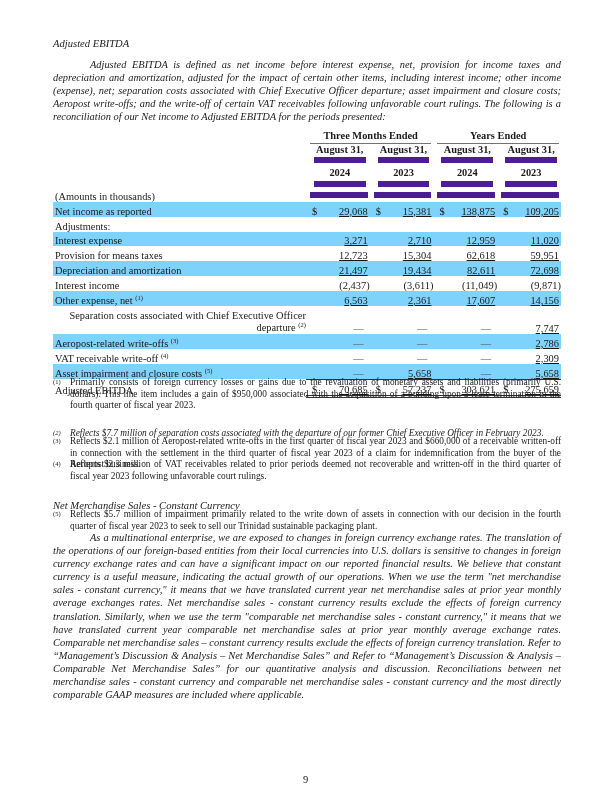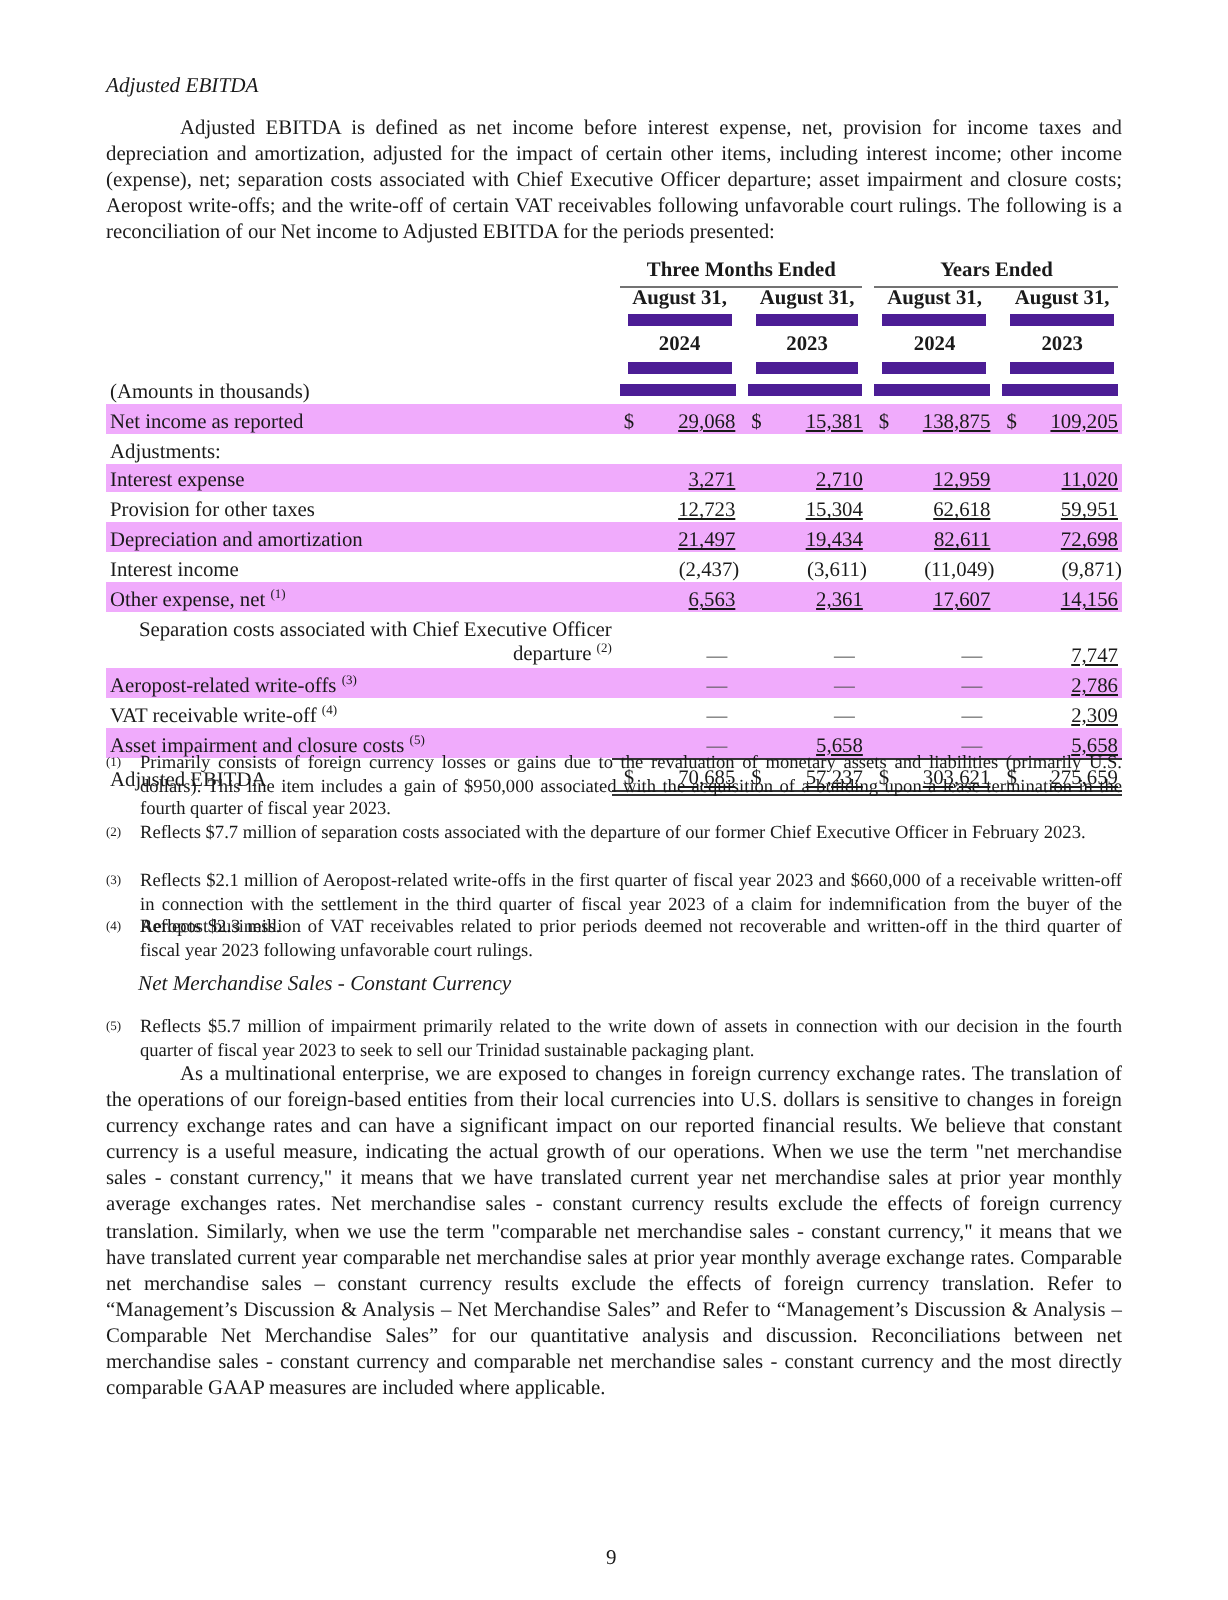--- a/index.html
+++ b/index.html
@@ -4,28 +4,28 @@
 <style>
   html, body { margin: 0; padding: 0; background: #ffffff; }
   body {
     width: 614px; height: 800px; position: relative; overflow: hidden;
     font-family: "Liberation Serif", serif; color: #1a1a1a;
   }
   .page { position: absolute; left: 53px; top: 0; width: 508px; }
   .section-title { position: absolute; left: 0; font-style: italic; font-size: 10.6px; }
   .para {
     position: absolute; left: 0; width: 508px; font-size: 10.4px; line-height: 13.1px;
-    text-align: justify; text-indent: 37px; margin: 0;
+    text-align: justify; text-indent: 37px; margin: 0; font-style: italic;
   }
   table.recon {
     position: absolute; left: 0; top: 128px; width: 508px; border-collapse: collapse;
     font-size: 10.4px;
   }
   table.recon td { padding: 0; height: 14.9px; vertical-align: bottom; white-space: nowrap; }
-  table.recon tr.shade td.s { background: #f0abfc; }
+  table.recon tr.shade td.s { background: #7dd3fc; }
   .hdr-group { text-align: center; font-weight: bold; height: 16px !important; }
   .hdr-group span { display: block; border-bottom: 1px solid #737373; margin: 0 2px 0 4px; padding-bottom: 2px; text-align: center; }
   .hdr-col { text-align: center; font-weight: bold; line-height: 12.4px; }
   .hdr-col span { display: block; border-bottom: 6px solid #4c1d95; margin: 0 2px 4px 4px; padding-bottom: 1px; }
   .amt-label { }
   .lbl { padding-left: 2px !important; }
   .dol { text-align: left; padding-left: 6px !important; width: 18px; }
   .num { text-align: right; padding-right: 2px !important; text-decoration: underline; }
   .neg { text-align: right; padding-right: 0 !important; }
   .dash { text-align: right; padding-right: 6px !important; color: #555; }
@@ -122,21 +122,21 @@
           <td class="s num">3,271</td>
       <td class="s"></td>
           <td class="s num">2,710</td>
       <td class="s"></td>
           <td class="s num">12,959</td>
       <td class="s"></td>
           <td class="s num">11,020</td>
     </tr>
 
     <tr>
-      <td class="lbl">Provision for other taxes</td>
+      <td class="lbl">Provision for means taxes</td>
       <td></td>
           <td class="num">12,723</td>
       <td></td>
           <td class="num">15,304</td>
       <td></td>
           <td class="num">62,618</td>
       <td></td>
           <td class="num">59,951</td>
     </tr>
 
@@ -232,22 +232,22 @@
       <td class="num bt bb">57,237</td>
       <td class="dol bt bb">$</td>
       <td class="num bt bb">303,621</td>
       <td class="dol bt bb">$</td>
       <td class="num bt bb">275,659</td>
     </tr>
   </tbody>
     </table>
 
   <p class="fn" style="top:377px;"><span class="mark">(1)</span><span>Primarily consists of foreign currency losses or gains due to the revaluation of monetary assets and liabilities (primarily U.S. dollars). This line item includes a gain of $950,000 associated with the acquisition of a building upon a lease termination in the fourth quarter of fiscal year 2023.</span></p>
-  <p class="fn" style="top:412px;"><span class="mark">(2)</span><span>Reflects $7.7 million of separation costs associated with the departure of our former Chief Executive Officer in February 2023.</span></p>
+  <p class="fn" style="top:428px;font-style:italic;"><span class="mark">(2)</span><span>Reflects $7.7 million of separation costs associated with the departure of our former Chief Executive Officer in February 2023.</span></p>
   <p class="fn" style="top:424px;margin-top:12px;"><span class="mark">(3)</span><span>Reflects $2.1 million of Aeropost-related write-offs in the first quarter of fiscal year 2023 and $660,000 of a receivable written-off in connection with the settlement in the third quarter of fiscal year 2023 of a claim for indemnification from the buyer of the Aeropost business.</span></p>
   <p class="fn" style="top:459px;"><span class="mark">(4)</span><span>Reflects $2.3 million of VAT receivables related to prior periods deemed not recoverable and written-off in the third quarter of fiscal year 2023 following unfavorable court rulings.</span></p>
   <p class="fn" style="top:509px;"><span class="mark">(5)</span><span>Reflects $5.7 million of impairment primarily related to the write down of assets in connection with our decision in the fourth quarter of fiscal year 2023 to seek to sell our Trinidad sustainable packaging plant.</span></p>
 
-  <div class="section-title" style="top:487px;margin-left:16px;">Net Merchandise Sales - Constant Currency</div>
+  <div class="section-title" style="top:500px;">Net Merchandise Sales - Constant Currency</div>
   <p class="para" style="top:531px;">As a multinational enterprise, we are exposed to changes in foreign currency exchange rates. The translation of the operations of our foreign-based entities from their local currencies into U.S. dollars is sensitive to changes in foreign currency exchange rates and can have a significant impact on our reported financial results. We believe that constant currency is a useful measure, indicating the actual growth of our operations. When we use the term "net merchandise sales - constant currency," it means that we have translated current year net merchandise sales at prior year monthly average exchanges rates. Net merchandise sales - constant currency results exclude the effects of foreign currency translation. Similarly, when we use the term "comparable net merchandise sales - constant currency," it means that we have translated current year comparable net merchandise sales at prior year monthly average exchange rates. Comparable net merchandise sales – constant currency results exclude the effects of foreign currency translation. Refer to “Management’s Discussion &amp; Analysis – Net Merchandise Sales” and Refer to “Management’s Discussion &amp; Analysis – Comparable Net Merchandise Sales” for our quantitative analysis and discussion. Reconciliations between net merchandise sales - constant currency and comparable net merchandise sales - constant currency and the most directly comparable GAAP measures are included where applicable.</p>
 </div>
 
 <div class="pagenum">9</div>
 
 </body></html>

